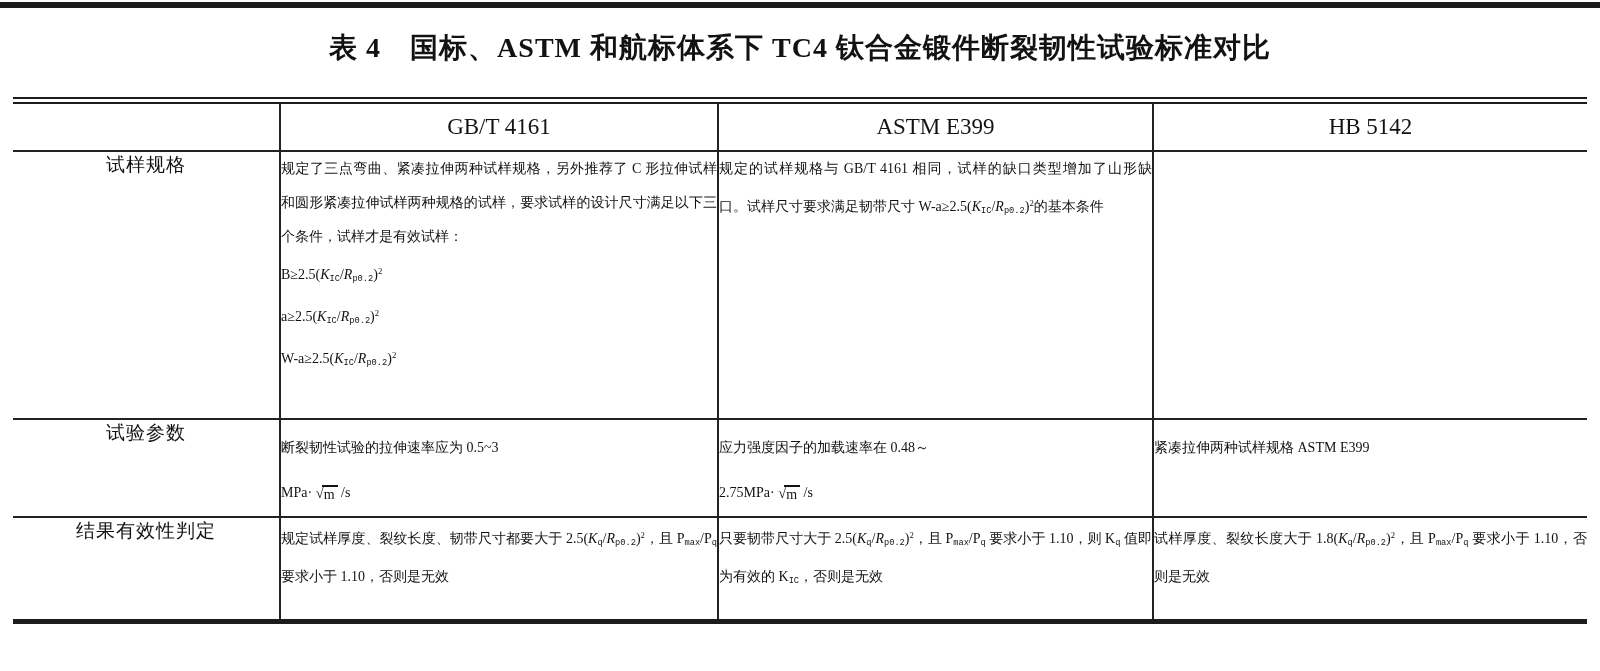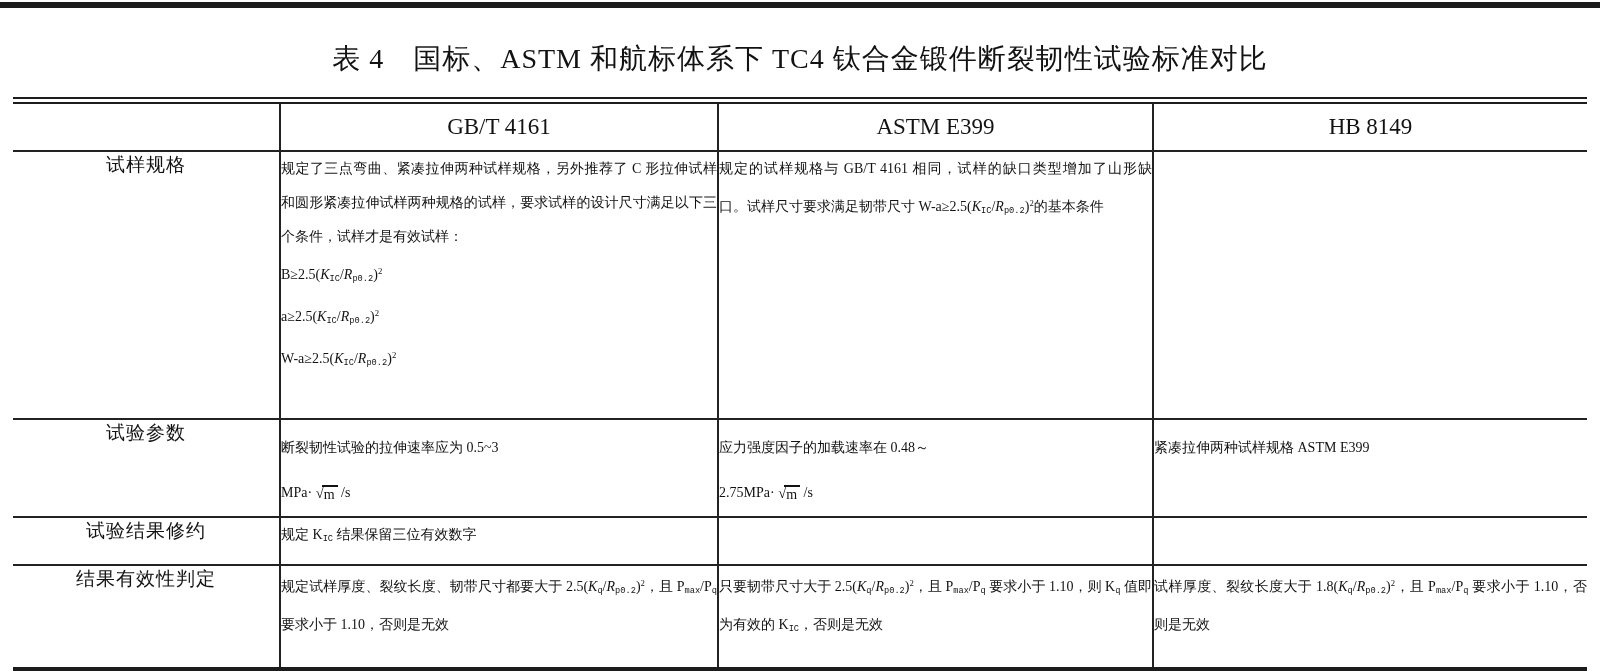--- a/index.html
+++ b/index.html
@@ -12,24 +12,24 @@
   }
   .page { position: relative; width: 1600px; height: 671px; }
 
   .top-rule {
     position: absolute; left: 0; top: 2px;
     width: 1600px; height: 6px;
     background: #1c1c1c;
   }
 
   .table-title {
-    position: absolute; left: 0; top: 40px;
+    position: absolute; left: 0; top: 29px;
     width: 1600px;
     text-align: center;
-    font-weight: normal;
+    font-weight: bold;
     font-size: 28px;
     letter-spacing: 1px;
     white-space: nowrap;
   }
 
   table.cmp {
     position: absolute; left: 13px; top: 97px;
     width: 1574px;
     table-layout: fixed;
     border-collapse: collapse;
@@ -101,42 +101,36 @@
       <col style="width:267px">
       <col style="width:438px">
       <col style="width:435px">
       <col style="width:434px">
     </colgroup>
     <thead>
       <tr>
         <th></th>
         <th>GB/T 4161</th>
         <th>ASTM E399</th>
-        <th>HB 8149</th>
+        <th>HB 5142</th>
       </tr>
     </thead>
     <tbody>
       <tr class="r1">
         <td class="rowlabel">试样规格</td>
         <td class="cell"><span>规定了三点弯曲、紧凑拉伸两种试样规格，另外推荐了 C 形拉伸试样和圆形紧凑拉伸试样两种规格的试样，要求试样的设计尺寸满足以下三个条件，试样才是有效试样：</span><br><span>B≥2.5(</span><span class="it">K</span><span class="sb">IC</span><span>/</span><span class="it">R</span><span class="sb">p0.2</span><span>)</span><span class="sp">2</span><br><span>a≥2.5(</span><span class="it">K</span><span class="sb">IC</span><span>/</span><span class="it">R</span><span class="sb">p0.2</span><span>)</span><span class="sp">2</span><br><span>W-a≥2.5(</span><span class="it">K</span><span class="sb">IC</span><span>/</span><span class="it">R</span><span class="sb">p0.2</span><span>)</span><span class="sp">2</span></td>
         <td class="cell"><span>规定的试样规格与 GB/T 4161 相同，试样的缺口类型增加了山形缺口。试样尺寸要求满足韧带尺寸 W-a≥2.5(</span><span class="it">K</span><span class="sb">IC</span><span>/</span><span class="it">R</span><span class="sb">p0.2</span><span>)</span><span class="sp">2</span><span>的基本条件</span></td>
         <td class="cell"></td>
       </tr>
       <tr class="r2">
         <td class="rowlabel">试验参数</td>
         <td class="cell"><span>断裂韧性试验的拉伸速率应为 0.5~3</span><br><span>MPa· </span><span class="sqrt"><span class="radical">√</span><span class="sqrt-content">m</span></span><span> /s</span></td>
         <td class="cell"><span>应力强度因子的加载速率在 0.48～</span><br><span>2.75MPa· </span><span class="sqrt"><span class="radical">√</span><span class="sqrt-content">m</span></span><span> /s</span></td>
         <td class="cell"><span>紧凑拉伸两种试样规格 ASTM E399</span></td>
       </tr>
-      <tr class="r3">
-        <td class="rowlabel">试验结果修约</td>
-        <td class="cell"><span>规定 K</span><span class="sb">IC</span><span> 结果保留三位有效数字</span></td>
-        <td class="cell"></td>
-        <td class="cell"></td>
-      </tr>
       <tr class="r4">
         <td class="rowlabel">结果有效性判定</td>
         <td class="cell"><span>规定试样厚度、裂纹长度、韧带尺寸都要大于 2.5(</span><span class="it">K</span><span class="sb">q</span><span>/</span><span class="it">R</span><span class="sb">p0.2</span><span>)</span><span class="sp">2</span><span>，且 P</span><span class="sb">max</span><span>/P</span><span class="sb">q</span><span> 要求小于 1.10，否则是无效</span></td>
         <td class="cell"><span>只要韧带尺寸大于 2.5(</span><span class="it">K</span><span class="sb">q</span><span>/</span><span class="it">R</span><span class="sb">p0.2</span><span>)</span><span class="sp">2</span><span>，且 P</span><span class="sb">max</span><span>/P</span><span class="sb">q</span><span> 要求小于 1.10，则 K</span><span class="sb">q</span><span> 值即为有效的 K</span><span class="sb">IC</span><span>，否则是无效</span></td>
         <td class="cell"><span>试样厚度、裂纹长度大于 1.8(</span><span class="it">K</span><span class="sb">q</span><span>/</span><span class="it">R</span><span class="sb">p0.2</span><span>)</span><span class="sp">2</span><span>，且 P</span><span class="sb">max</span><span>/P</span><span class="sb">q</span><span> 要求小于 1.10，否则是无效</span></td>
       </tr>
     </tbody>
   </table>
 </div>
 

